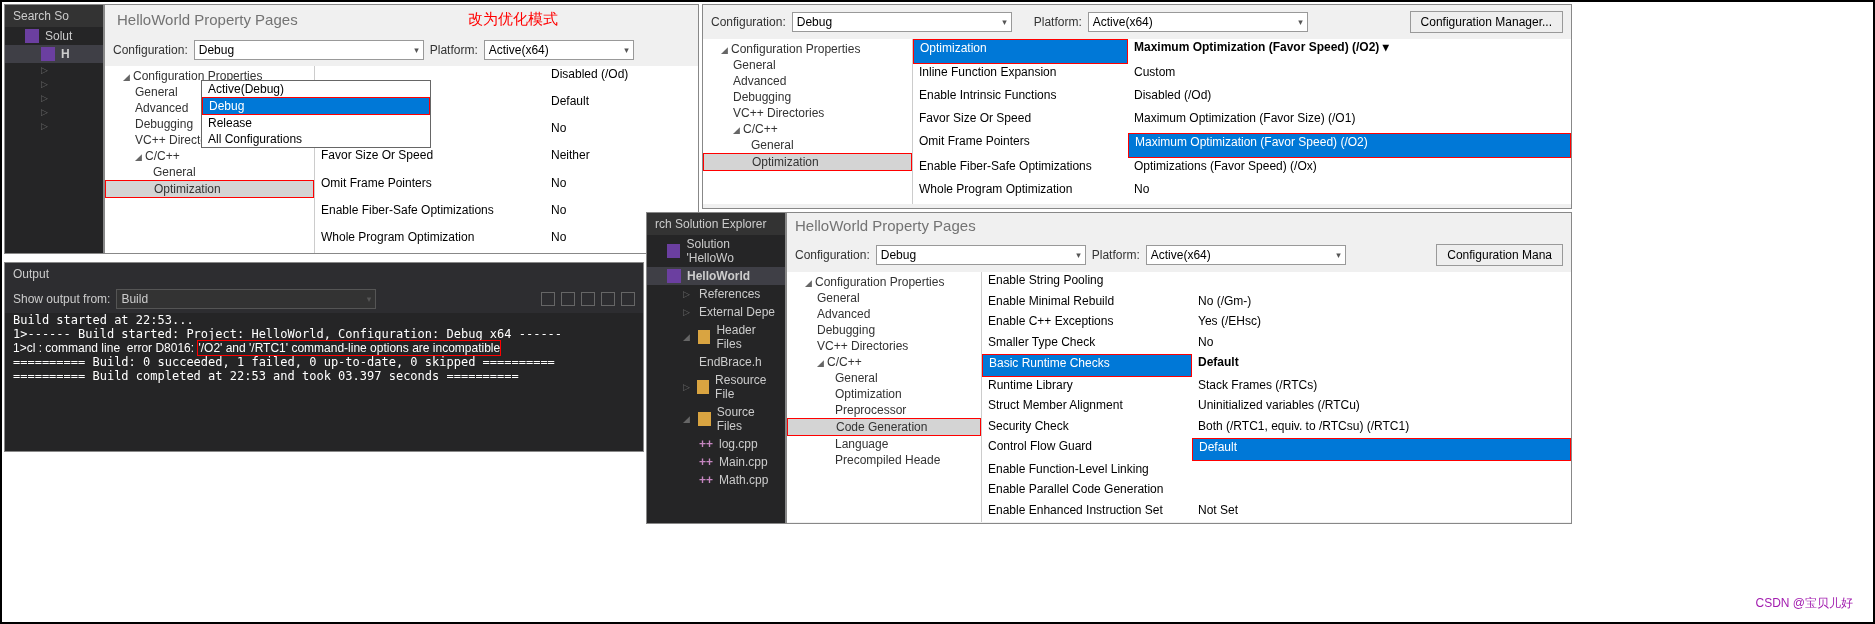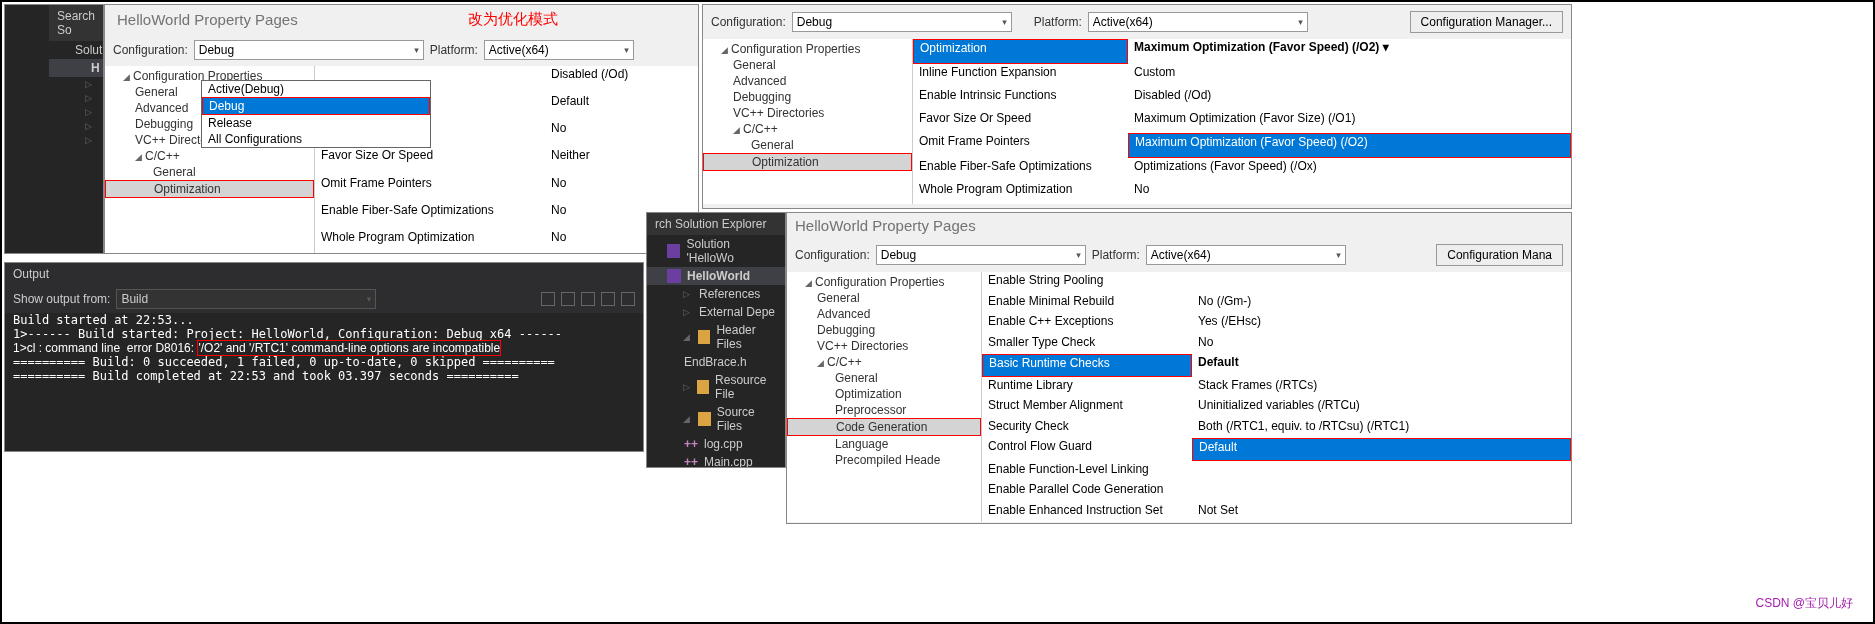--- a/index.html
+++ b/index.html
@@ -23,34 +23,34 @@
 .grid { display:grid; grid-template-columns:auto 1fr; }
 .grid .k { padding:1px 6px; }
 .grid .v { padding:1px 6px; }
 .hlrow { background:#0078d7; color:#fff; }
 .ddlist { position:absolute; background:#fff; border:1px solid #666; }
 .dditem { padding:1px 6px; }
 .dditem.hl { background:#0078d7; color:#fff; }
 .seHead { background:#333; color:#ccc; padding:4px 8px; display:flex; align-items:center; gap:6px; }
 .seItem { padding:2px 8px 2px 20px; display:flex; align-items:center; gap:6px; }
 .seItem.l1 { padding-left:36px; }
-.seItem.l2 { padding-left:37px; }
+.seItem.l2 { padding-left:52px; }
 .seItem.bold { font-weight:bold; }
 .icon { width:14px; height:14px; display:inline-block; }
 .folder { background:#d9a441; }
 .cpp { color:#c586c0; font-weight:bold; }
 .mono { font-family:Consolas,monospace; font-size:12px; white-space:pre; }
 .outLine { padding:0 8px; color:#ffffff; }
 .toolbar-ic { width:14px; height:14px; border:1px solid #666; }
 .watermark { position:absolute; right:20px; bottom:10px; color:#a21caf; font-size:12px; }
 </style>
 </head>
 <body>
 
-<div class="panel dark" style="left:2px; top:2px; width:100px; height:250px;padding-left:44px;">
+<div class="panel dark" style="left:2px; top:2px; width:100px; height:250px;">
   <div class="seHead">Search So</div>
   <div class="seItem">
       <span class="icon" style="background:#6b3fa0"></span>
       <span>Solut</span>
     </div>
   <div class="seItem l1 bold" style="background:#3f3f46">
       <span class="icon" style="background:#6b3fa0"></span>
       <span>H</span>
     </div>
   <div class="seItem l1">
@@ -187,21 +187,21 @@
       <div class="k">Omit Frame Pointers</div>
         <div class="v hlrow redbox">Maximum Optimization (Favor Speed) (/O2)</div>
       <div class="k">Enable Fiber-Safe Optimizations</div>
         <div class="v">Optimizations (Favor Speed) (/Ox)</div>
       <div class="k">Whole Program Optimization</div>
         <div class="v">No</div>
     </div>
   </div>
 </div>
 
-<div class="panel dark" style="left:644px; top:210px; width:140px; height:256px;">
+<div class="panel dark" style="left:644px; top:210px; width:140px; height:312px;">
   <div class="seHead">rch Solution Explorer</div>
   <div class="seItem">
       <span class="icon" style="background:#6b3fa0"></span>
       <span>Solution 'HelloWo</span>
     </div>
   <div class="seItem bold" style="background:#3f3f46">
       <span class="icon" style="background:#6b3fa0"></span>
       <span>HelloWorld</span>
     </div>
   <div class="seItem l1">

